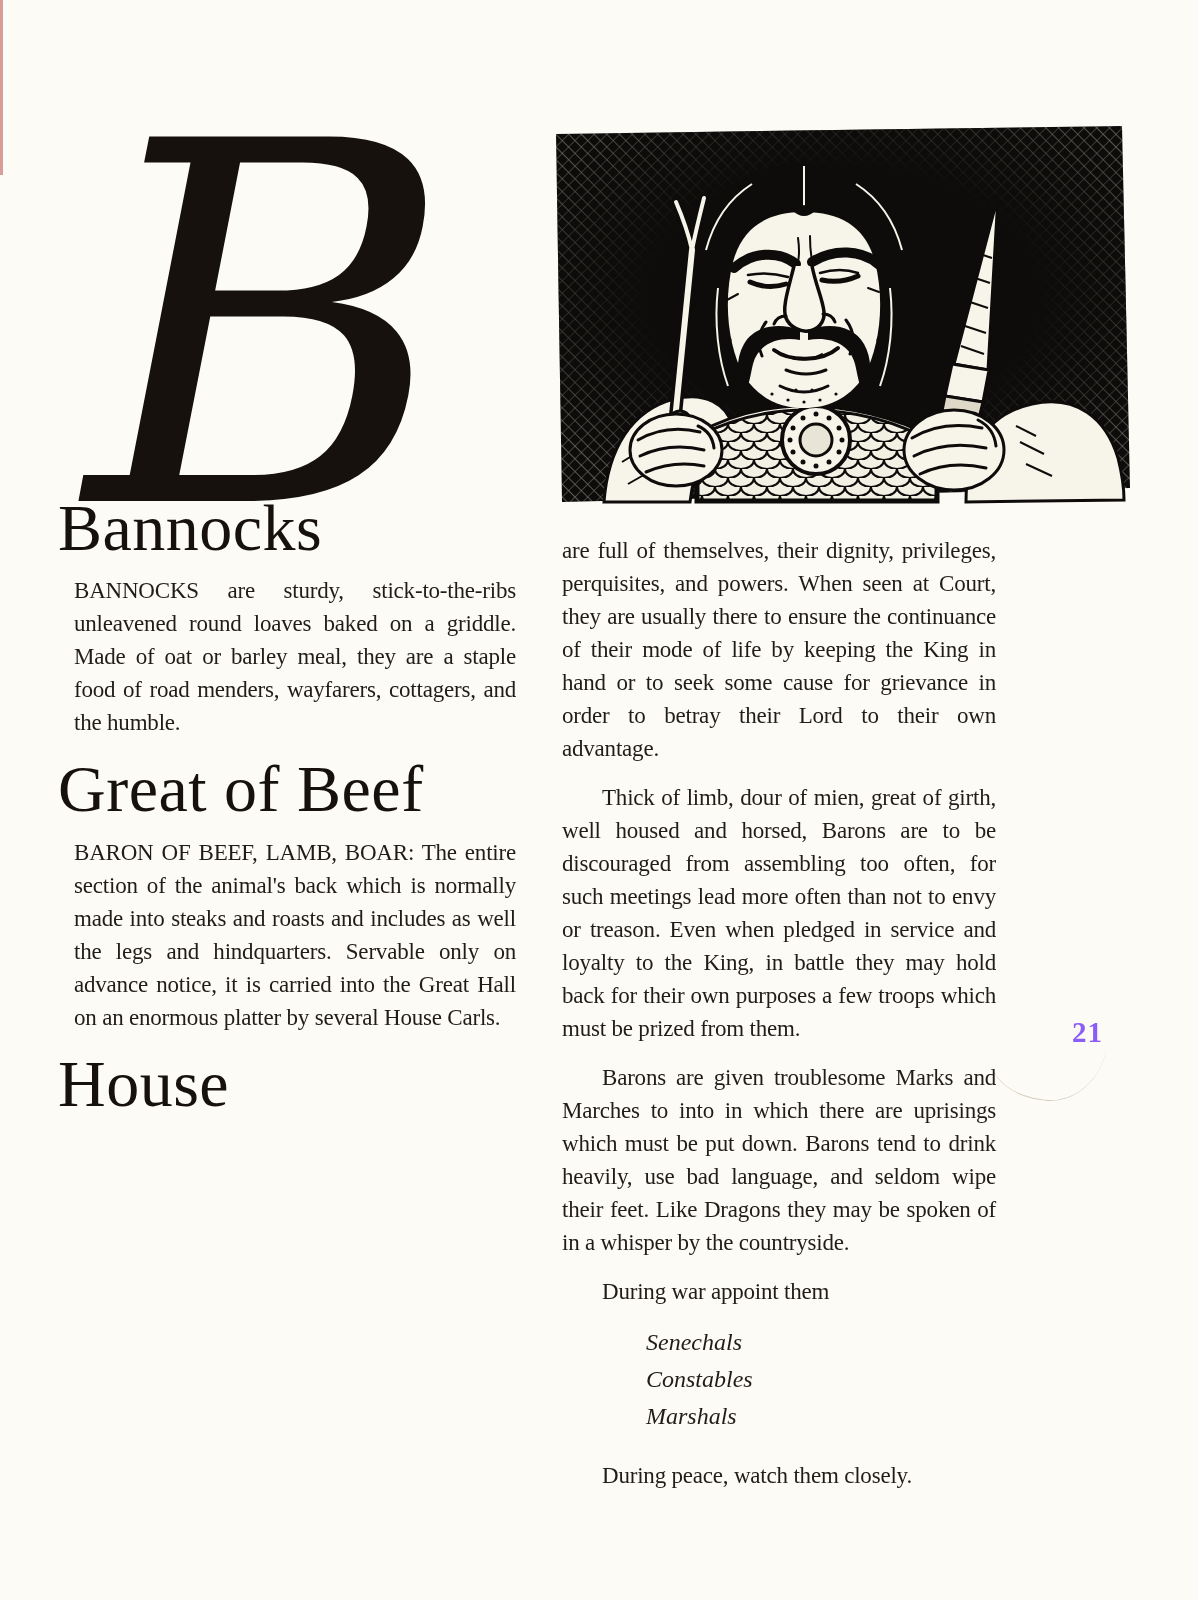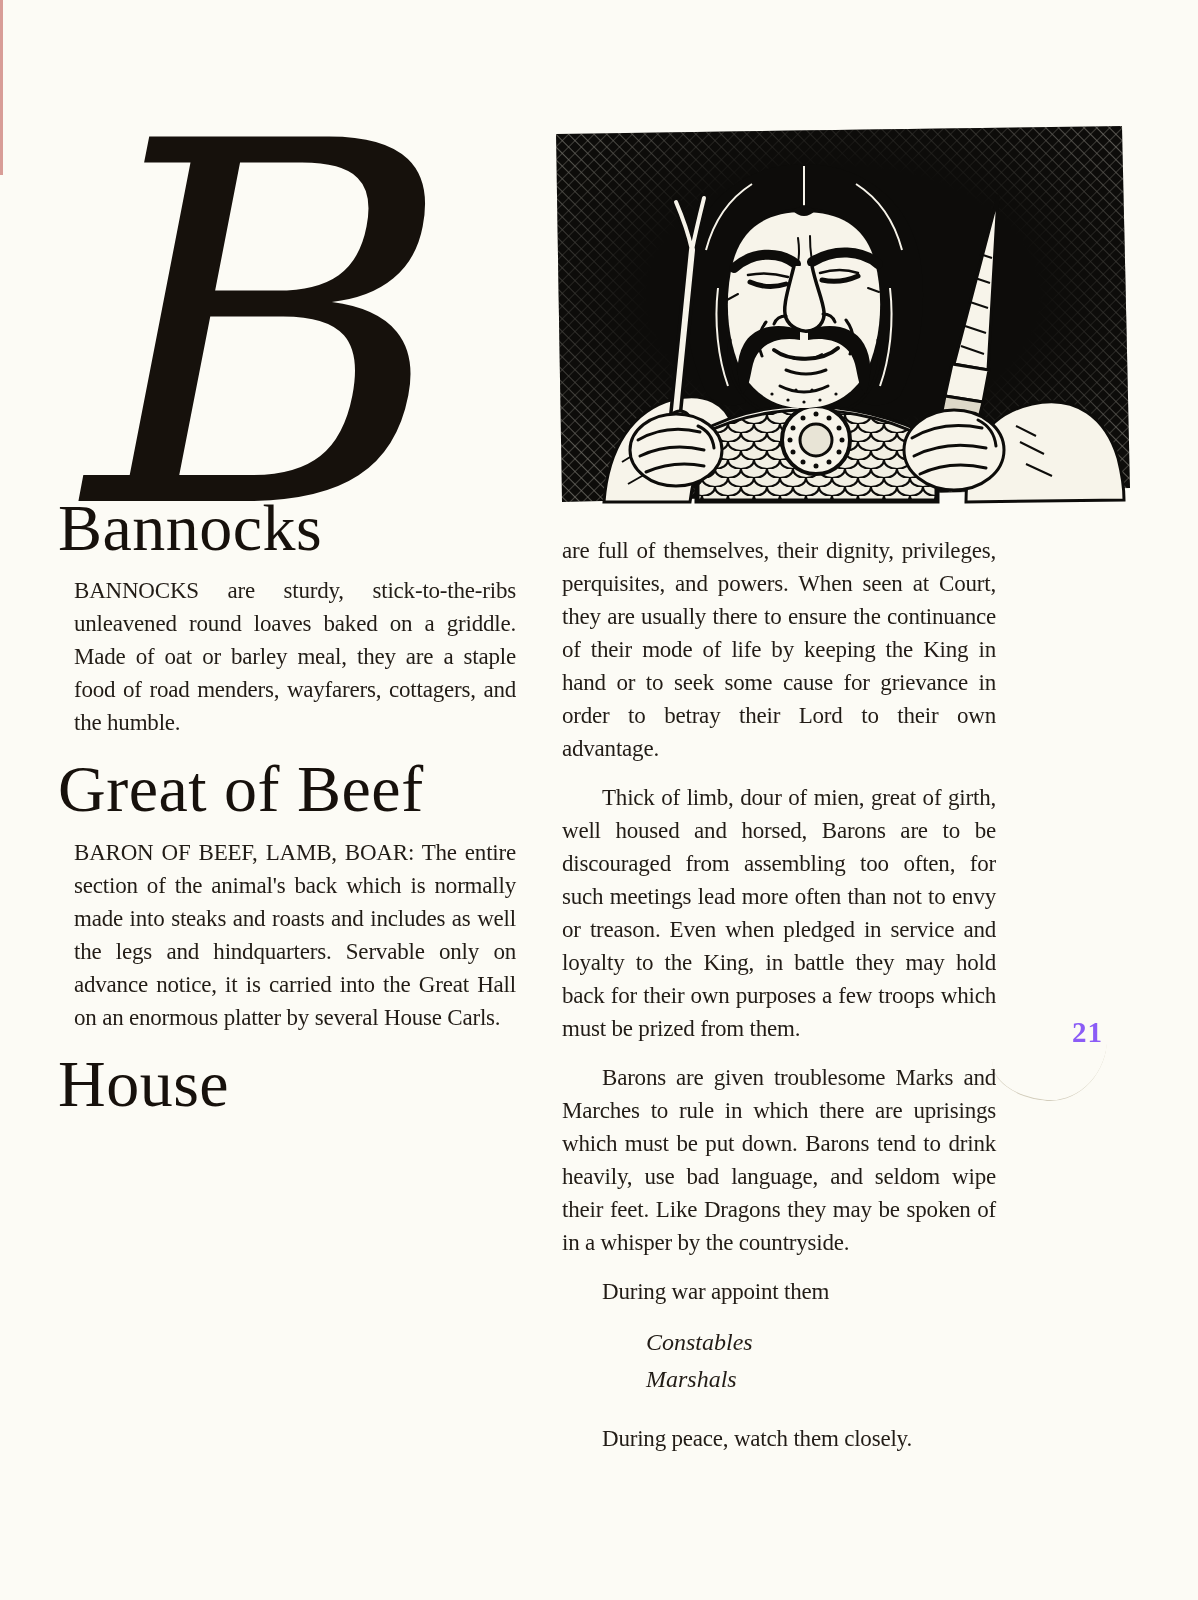--- a/index.html
+++ b/index.html
@@ -175,23 +175,24 @@
 
     <h2 class="sec gap-top">Great of Beef</h2>
     <p class="body first">BARON OF BEEF, LAMB, BOAR: The entire section of the animal's back which is normally made into steaks and roasts and includes as well the legs and hindquarters. Servable only on advance notice, it is carried into the Great Hall on an enormous platter by several House Carls.</p>
 
     <h2 class="sec gap-top">House</h2>
   </div>
 
   <div class="col-right">
     <p class="body">are full of themselves, their dignity, privileges, perquisites, and powers. When seen at Court, they are usually there to ensure the continuance of their mode of life by keeping the King in hand or to seek some cause for grievance in order to betray their Lord to their own advantage.</p>
     <p class="body indent">Thick of limb, dour of mien, great of girth, well housed and horsed, Barons are to be discouraged from assembling too often, for such meetings lead more often than not to envy or treason. Even when pledged in service and loyalty to the King, in battle they may hold back for their own purposes a few troops which must be prized from them.</p>
-    <p class="body indent">Barons are given troublesome Marks and Marches to rule in which there are uprisings which must be put down. Barons tend to drink heavily, use bad language, and seldom wipe their feet. Like Dragons they may be spoken of in a whisper by the countryside.</p>
+    <p class="body indent">Barons are given troublesome Marks and Marches to into in which there are uprisings which must be put down. Barons tend to drink heavily, use bad language, and seldom wipe their feet. Like Dragons they may be spoken of in a whisper by the countryside.</p>
     <p class="body indent">During war appoint them</p>
     <div class="appointments">
+      <div>Senechals</div>
       <div>Constables</div>
       <div>Marshals</div>
     </div>
     <p class="body indent peace">During peace, watch them closely.</p>
   </div>
 
   <div class="page-number">21</div>
   <div class="crease"></div>
 
 </div>

